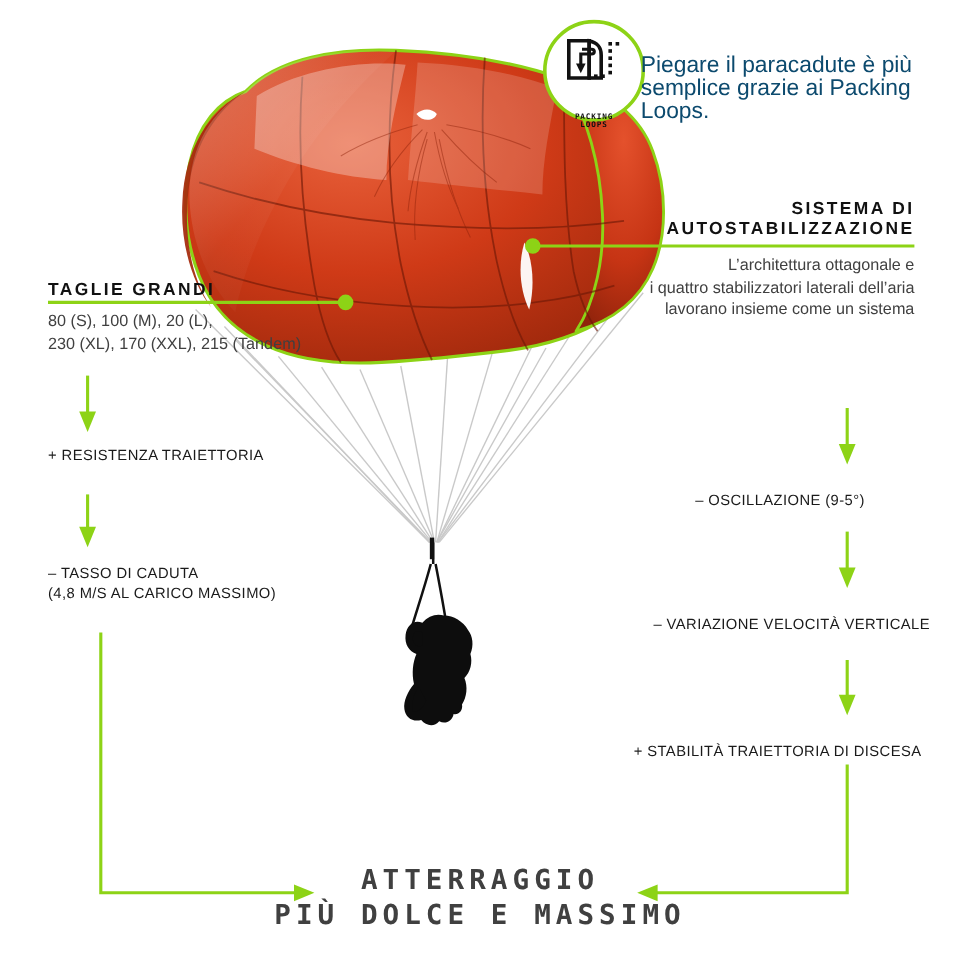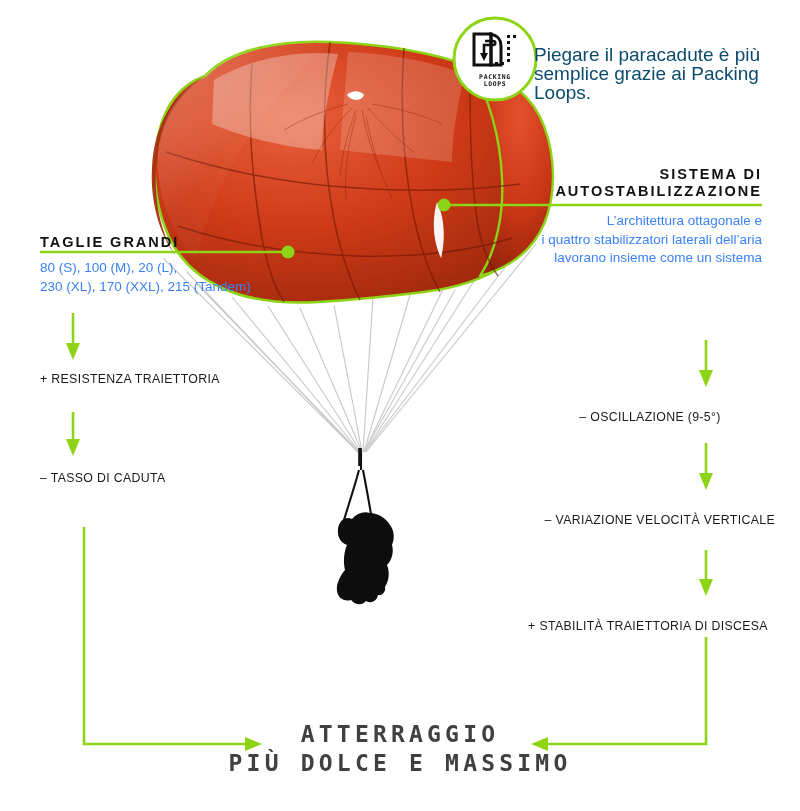--- a/index.html
+++ b/index.html
@@ -31,21 +31,21 @@
     font-weight: bold;
     font-size: 14.5px;
     letter-spacing: 2.0px;
     color: #111111;
     white-space: nowrap;
     line-height: 1.2;
   }
   .callout-body {
     font-size: 13.5px;
     line-height: 18.5px;
-    color: #3b82f6;
+    color: #404040;
   }
 
   
   .flow-label {
     font-size: 12.3px;
     letter-spacing: 0.35px;
     color: #1a1a1a;
     white-space: nowrap;
     line-height: 16px;
   }
@@ -63,20 +63,21 @@
 
   
   #badge-label {
     font-family: "DejaVu Sans Mono", "Liberation Mono", monospace;
     font-weight: bold;
     font-size: 6.4px;
     letter-spacing: 0.7px;
     line-height: 7.4px;
     text-align: center;
     color: #111111;
+    margin-top: 20px;
   }
   #badge-note {
     font-size: 19px;
     line-height: 19px;
     color: #0c4a6e;
     margin-top: 12px;
   }
 </style>
 </head>
 <body>
@@ -291,20 +292,21 @@
   <div class="abs callout-title" style="left:40px; top:234px;">TAGLIE GRANDI</div>
   <div class="abs callout-body" style="left:40px; top:259px; width:250px;">
     <div>80 (S), 100 (M), 20 (L),</div>
     <div>230 (XL), 170 (XXL), 215 (Tandem)</div>
   </div>
 
   <div class="abs flow-label" style="left:40px; top:371px;">+ RESISTENZA  TRAIETTORIA</div>
 
   <div class="abs flow-label" style="left:40px; top:470px;">
     <div>–  TASSO DI CADUTA</div>
+    <div>(4,8 M/S AL CARICO MASSIMO)</div>
   </div>
 
   <div class="abs flow-label" style="left:539px; top:409px; width:222px; text-align:center;">– OSCILLAZIONE (9-5°)</div>
 
   <div class="abs flow-label" style="left:525px; top:512px; width:250px; text-align:right;">– VARIAZIONE VELOCITÀ VERTICALE</div>
 
   <div class="abs flow-label" style="left:520px; top:618px; width:256px; text-align:center;">+ STABILITÀ TRAIETTORIA DI DISCESA</div>
 
   <div id="bottom-headline" class="abs" style="left:200px; top:720px; width:400px;">
     <div>ATTERRAGGIO</div>

